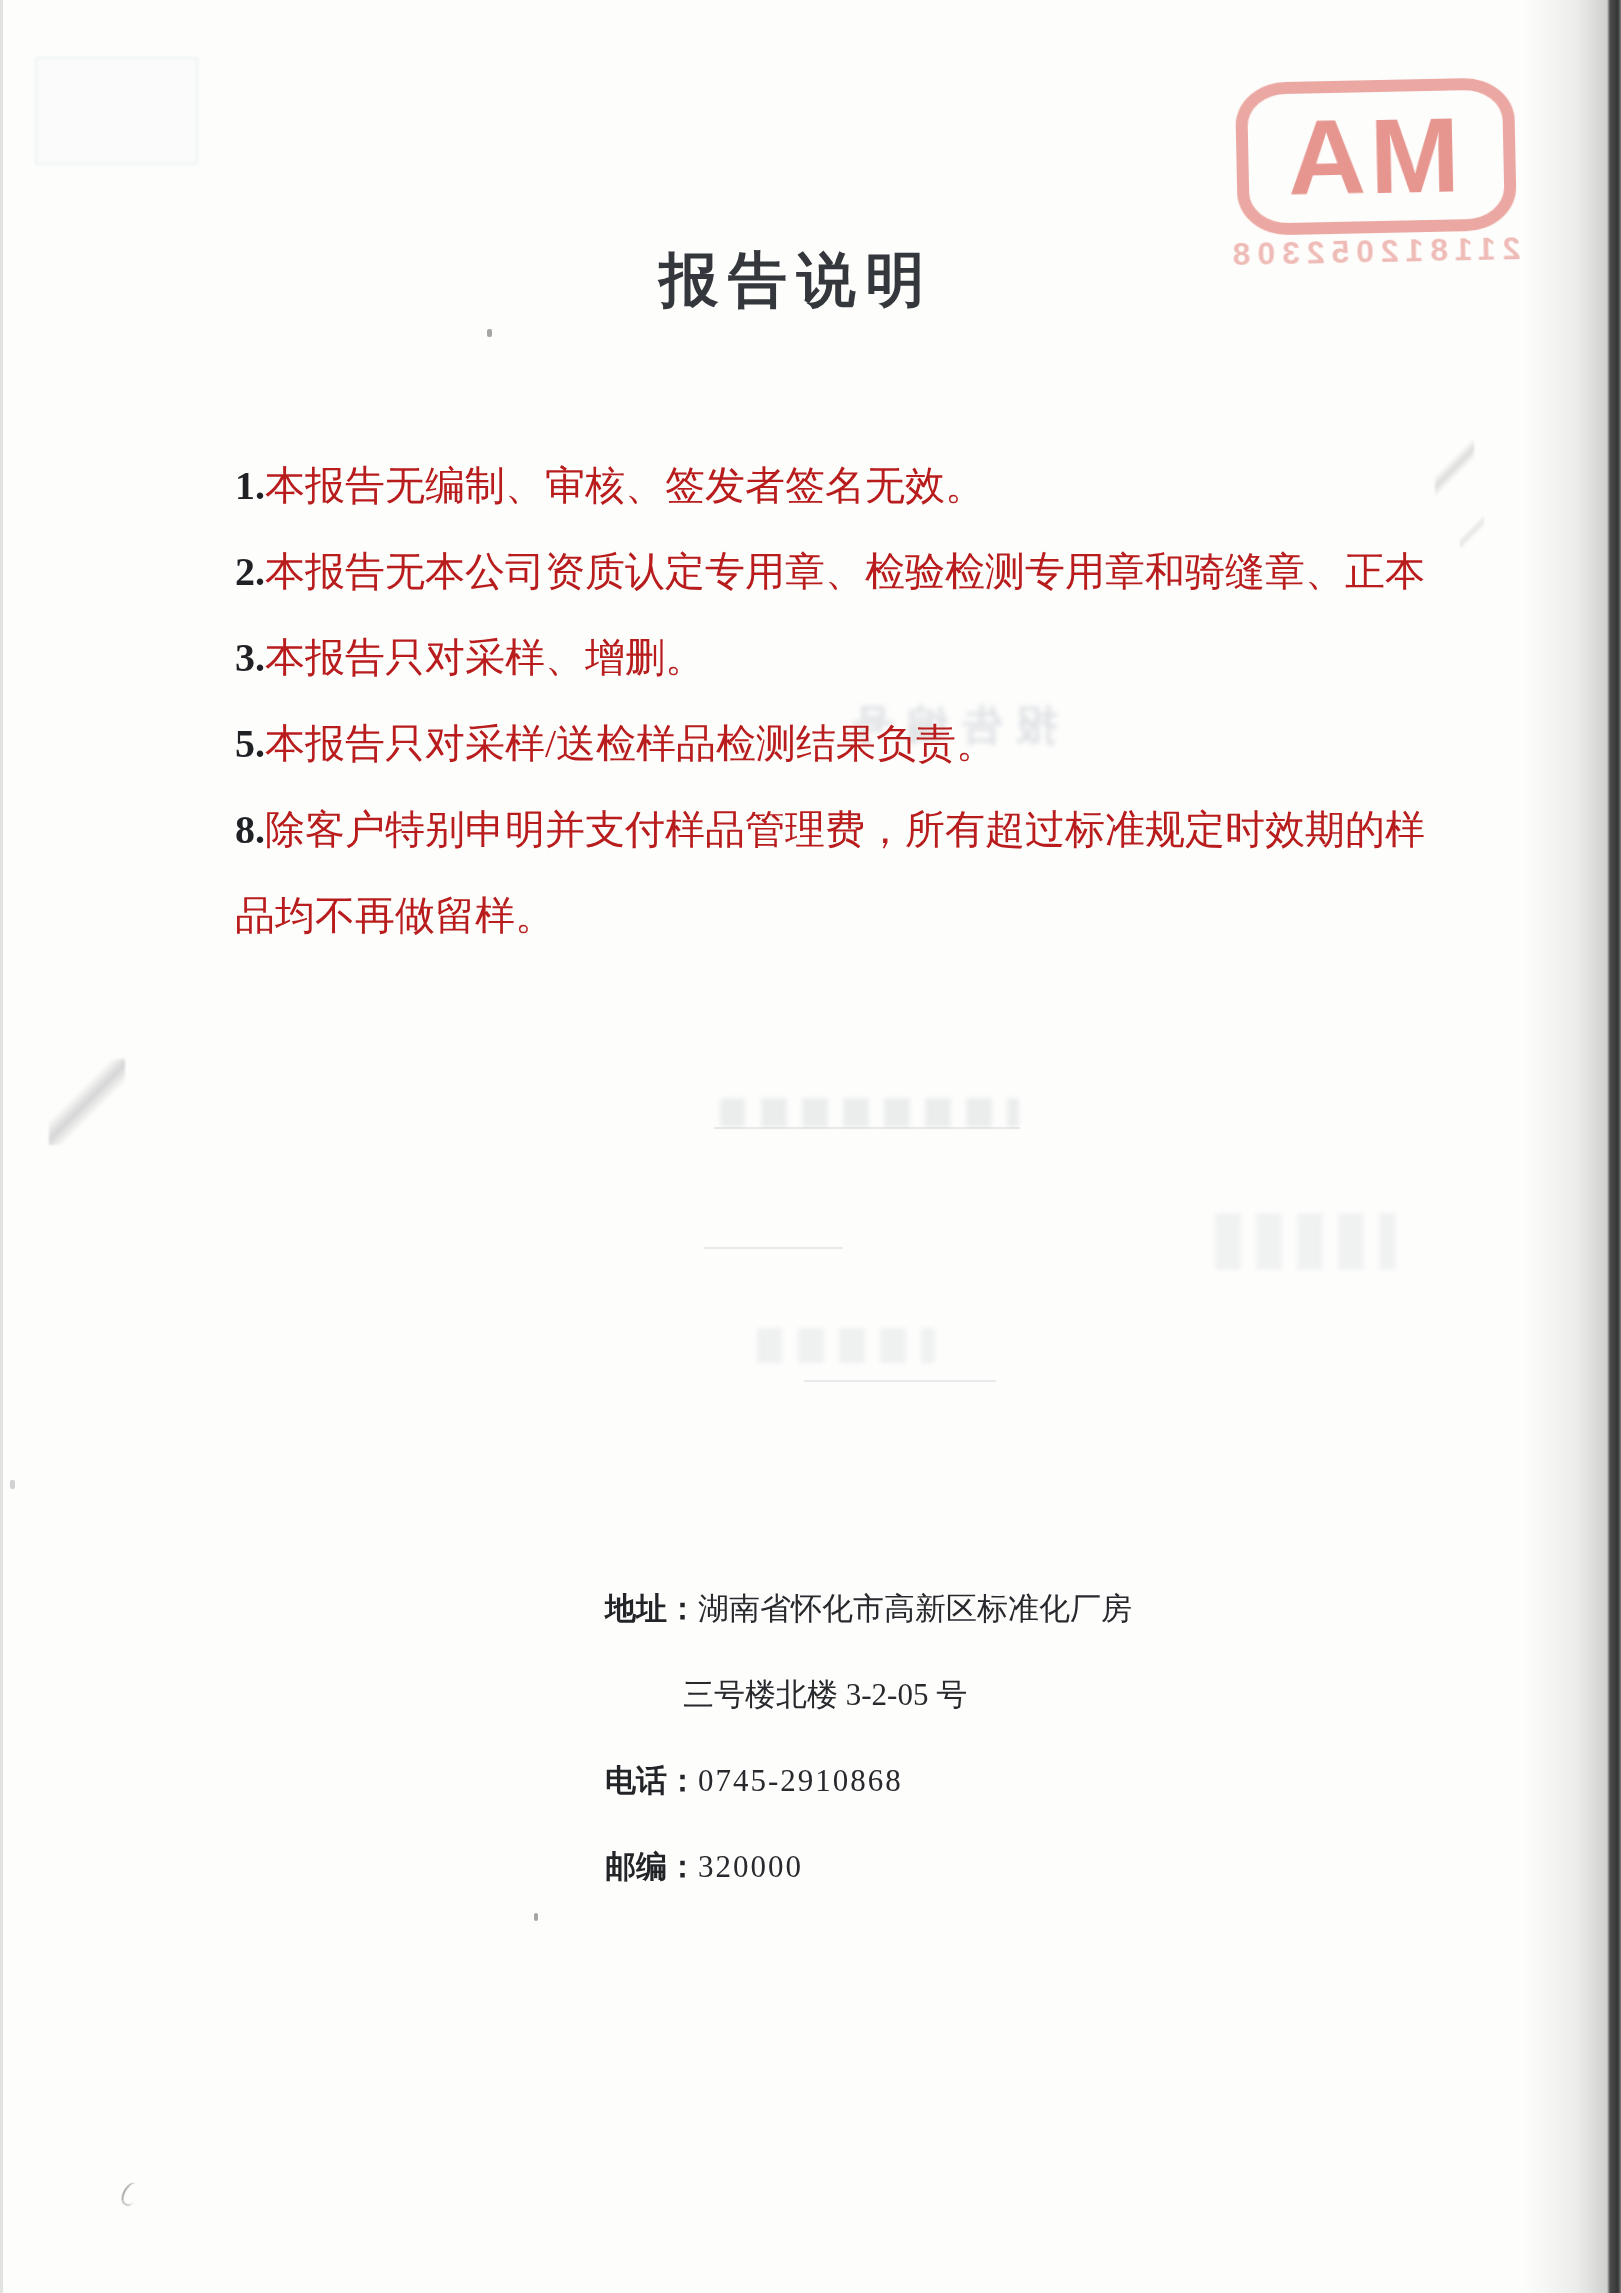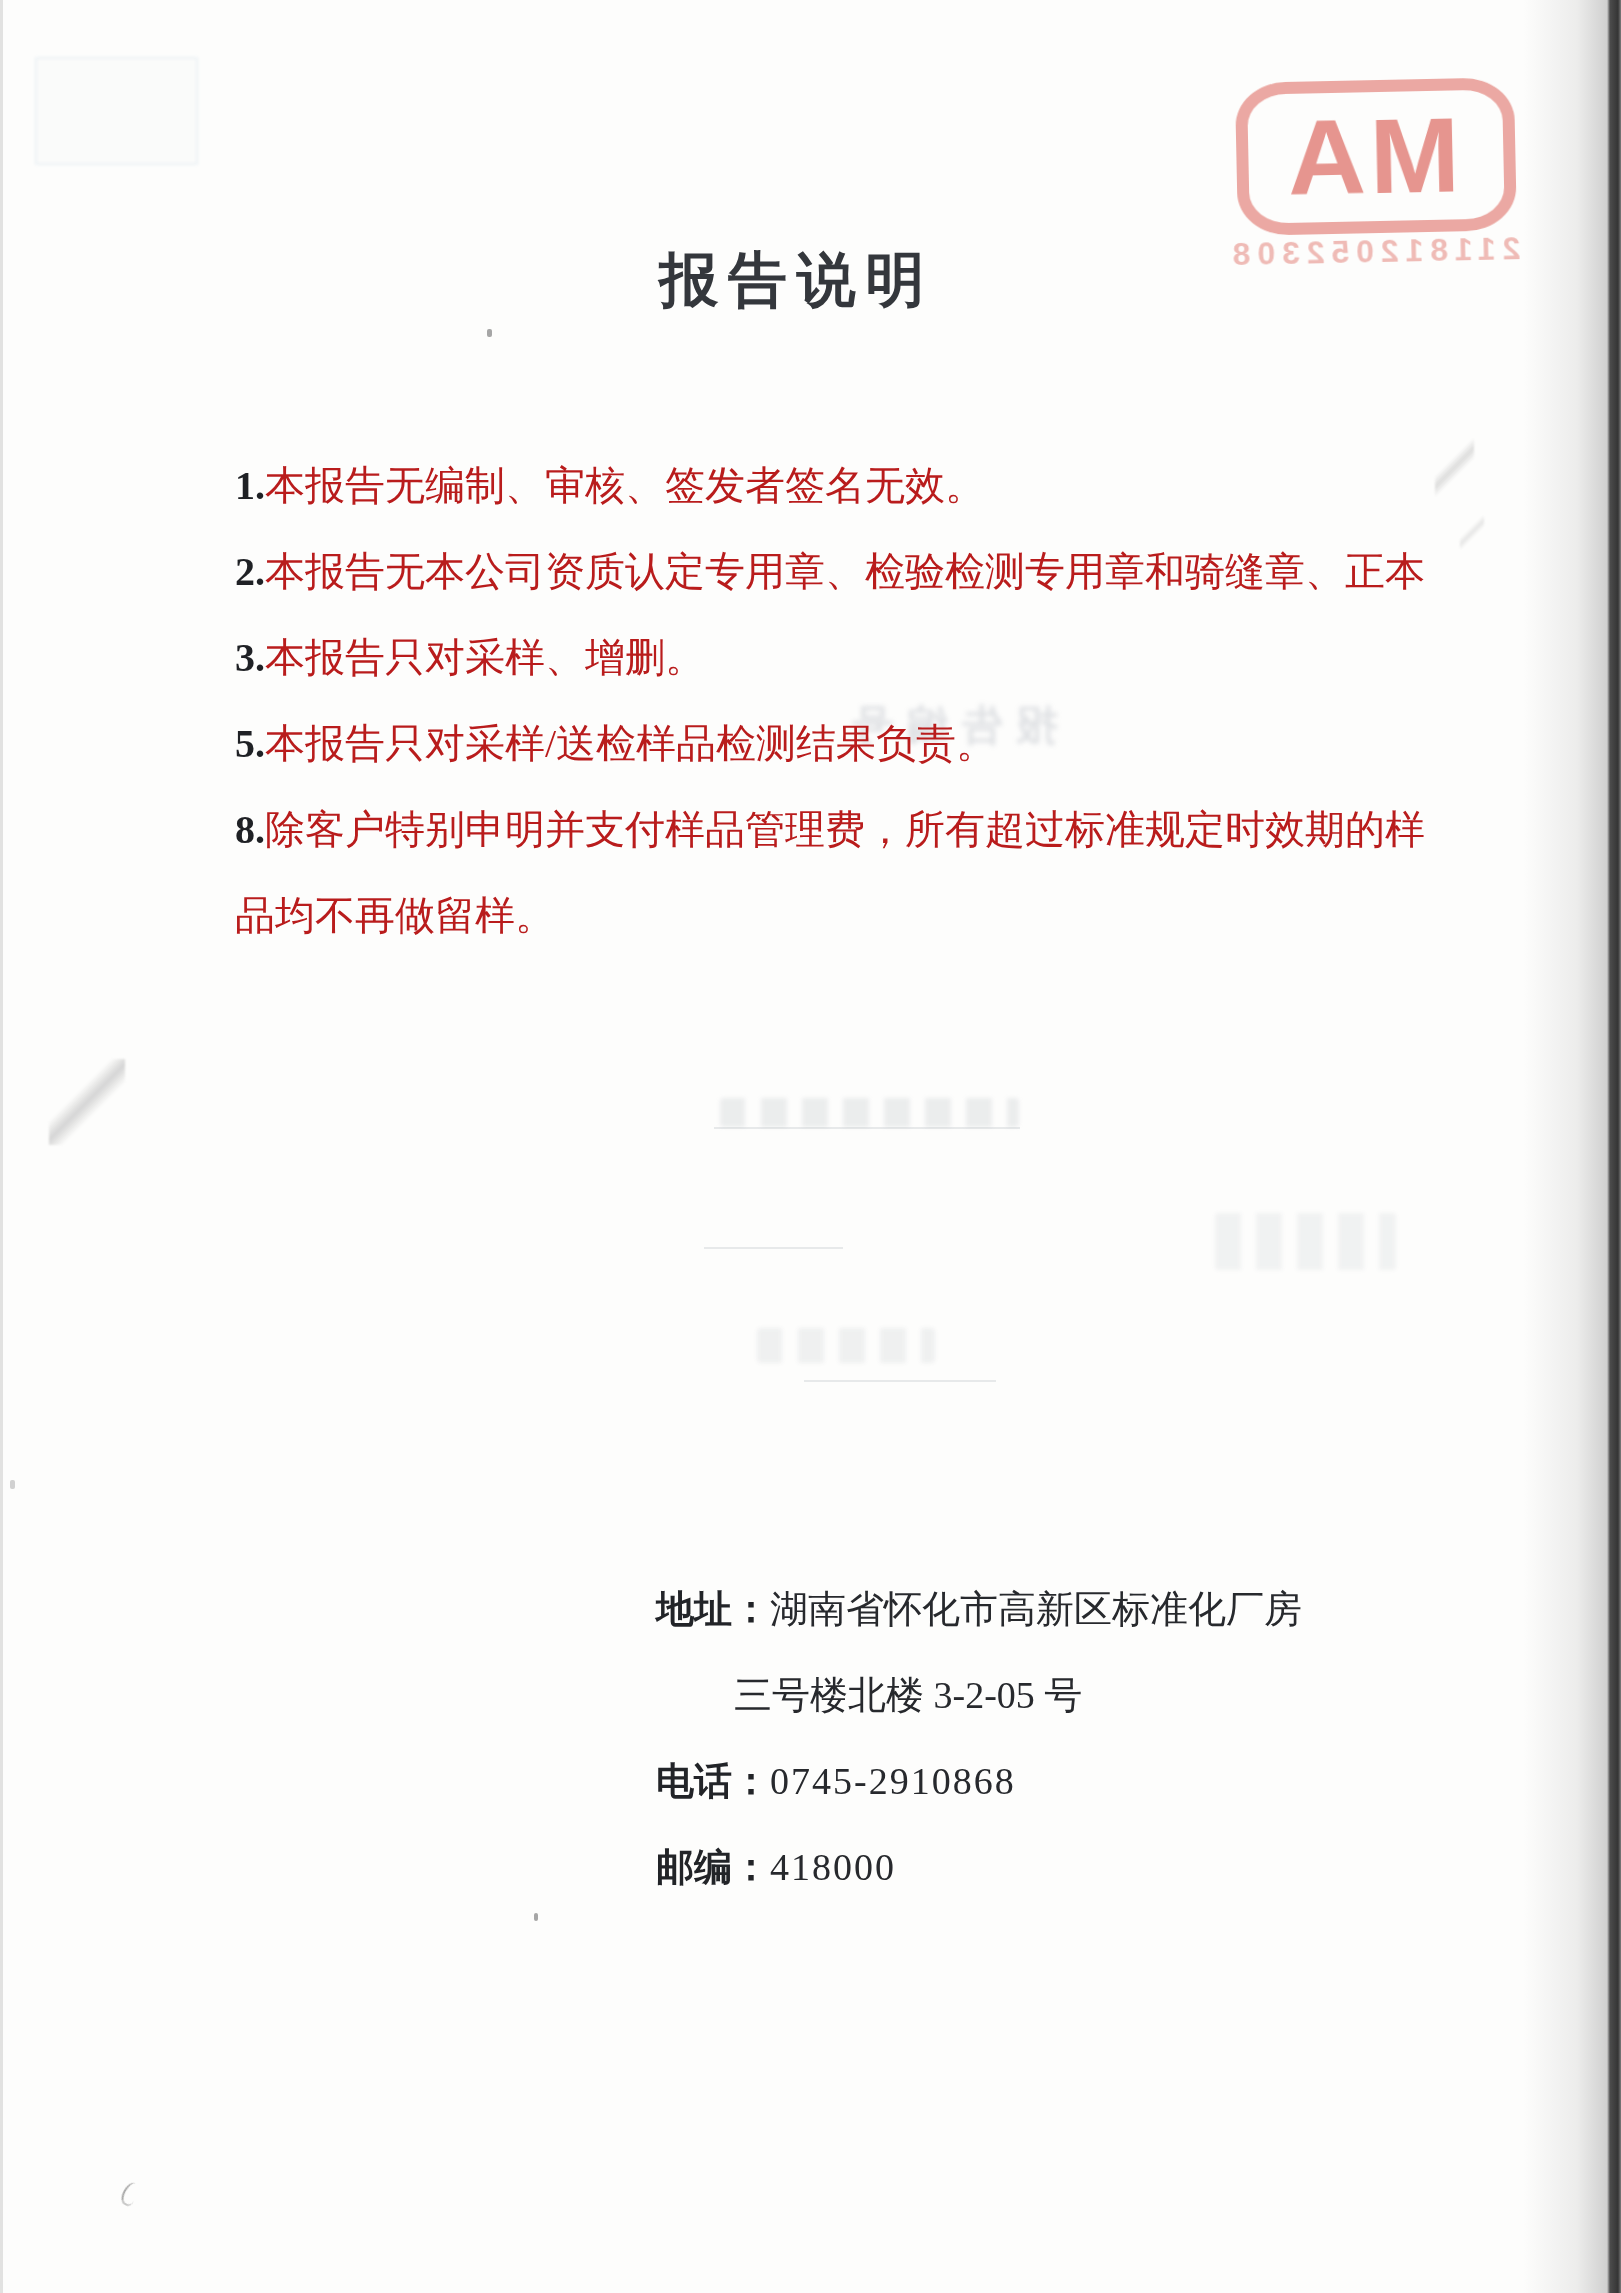--- a/index.html
+++ b/index.html
@@ -60,22 +60,22 @@
   
   .notice{
     position:absolute;left:235px;top:443px;width:1264px;
     font-size:40px;line-height:86px;white-space:nowrap;
   }
   .nline{height:86px;}
   .nnum{font-weight:700;color:#1f2125;}
   .ntext{font-weight:400;color:#b91c1c;}
   
   .contact{
-    position:absolute;left:656px;top:1566px;width:784px;
-    font-size:38px;line-height:86px;white-space:nowrap;
+    position:absolute;left:605px;top:1566px;width:784px;
+    font-size:31px;line-height:86px;white-space:nowrap;
   }
   .cline{height:86px;}
   .cline.indent{padding-left:78px;}
   .clabel{font-weight:700;color:#222428;}
   .cvalue{font-weight:400;color:#27292d;}
   .cvalue.num{font-weight:400;letter-spacing:2px;}
   
   .ghost-text{
     position:absolute;color:rgba(100,112,128,0.20);
     font-size:41px;font-weight:700;letter-spacing:13.7px;
@@ -143,21 +143,21 @@
   <div class="ghost-line" style="left:714px;top:1127px;width:306px;"></div>
   <div class="ghost-blob" style="left:1215px;top:1213px;width:181px;height:57px;opacity:.7;"></div>
   <div class="ghost-line" style="left:704px;top:1247px;width:139px;"></div>
   <div class="ghost-blob" style="left:757px;top:1328px;width:178px;height:35px;opacity:.8;"></div>
   <div class="ghost-line" style="left:804px;top:1380px;width:192px;"></div>
 
   <div class="contact">
     <div class="cline"><span class="clabel">地址：</span><span class="cvalue">湖南省怀化市高新区标准化厂房</span></div>
     <div class="cline indent"><span class="cvalue">三号楼北楼 3-2-05 号</span></div>
     <div class="cline"><span class="clabel">电话：</span><span class="cvalue num">0745-2910868</span></div>
-    <div class="cline"><span class="clabel">邮编：</span><span class="cvalue num">418000</span></div>
+    <div class="cline"><span class="clabel">邮编：</span><span class="cvalue num">320000</span></div>
   </div>
 
   <div class="mark" style="left:487px;top:329px;width:4.9px;height:7.8px;"></div>
   <div class="mark" style="left:534px;top:1913px;width:3.9px;height:7.8px;"></div>
   <div class="mark" style="left:9.8px;top:1480px;width:4.9px;height:8.8px;opacity:.5;"></div>
   <div class="smudge" style="left:49px;top:1059px;width:76px;height:86px;"></div>
   <div class="smudge" style="left:1435px;top:439px;width:39px;height:57px;opacity:.8;"></div>
   <div class="smudge" style="left:1460px;top:516px;width:23.5px;height:33px;opacity:.6;"></div>
   <div class="squiggle" style="left:123px;top:2182px;"></div>
 

